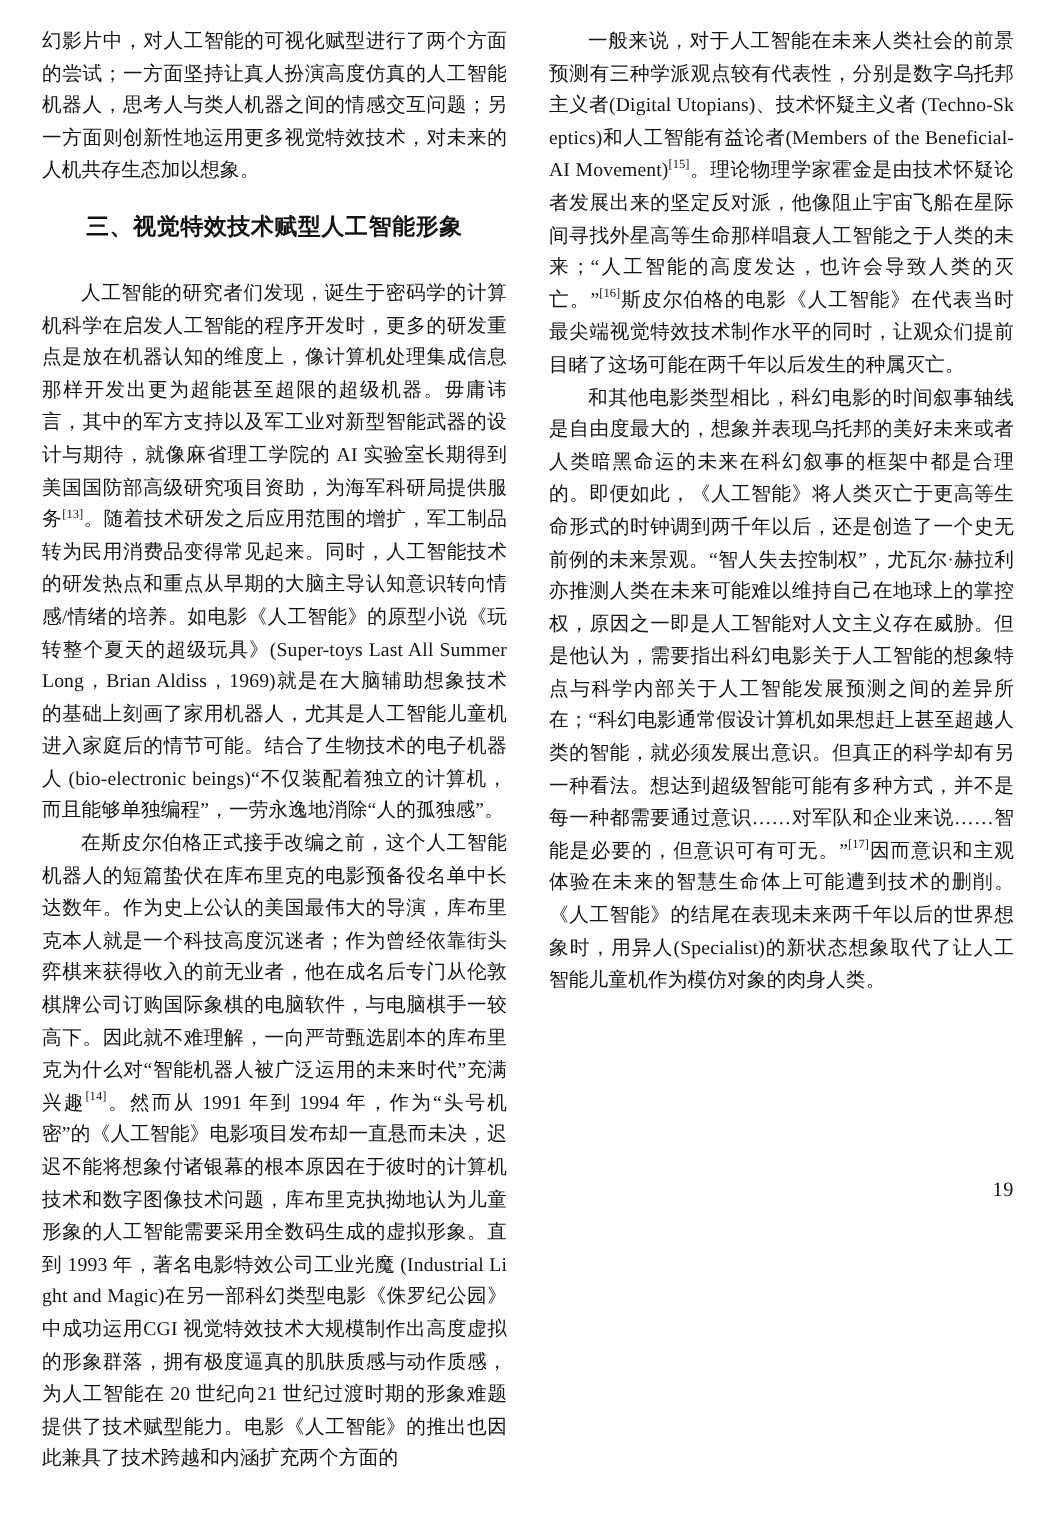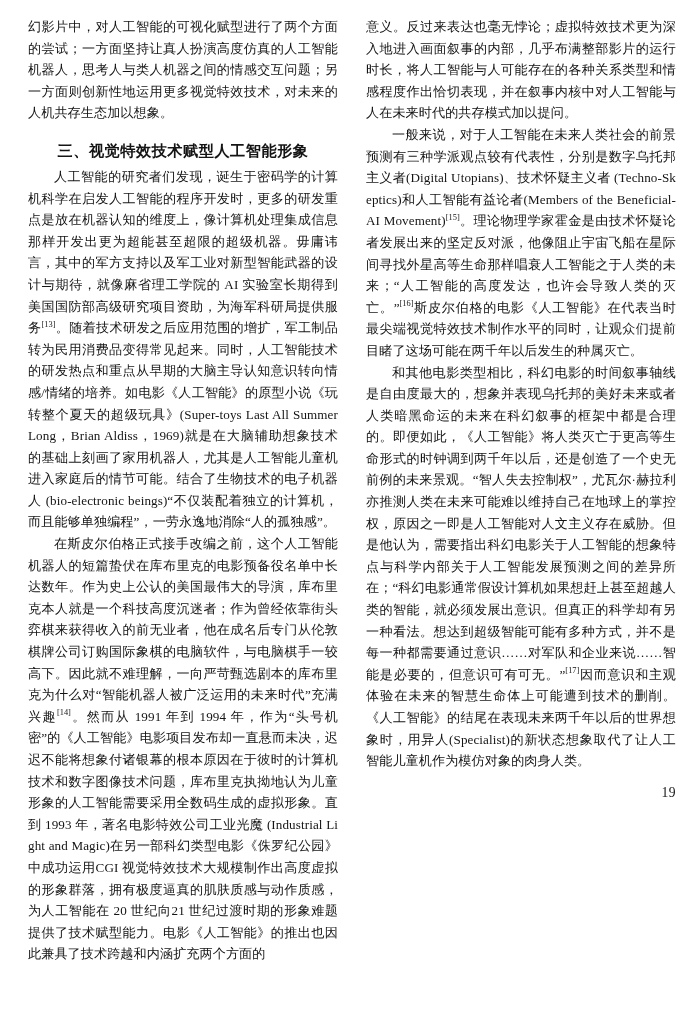--- a/index.html
+++ b/index.html
@@ -44,21 +44,21 @@
     text-align: justify;
     text-justify: inter-ideograph;
     letter-spacing: 0.1px;
     text-indent: 0;
     word-break: break-all;
   }
   p.indent {
     text-indent: 26px;
   }
   h2.section-heading {
-    margin: 16px 0 4px 0;
+    margin: 16px 0 22px 0;
     font-size: 15.2px;
     line-height: 22px;
     text-align: center;
     font-weight: bold;
     font-family: "DejaVu Sans", "Liberation Sans", sans-serif;
     letter-spacing: 0.5px;
   }
   sup.cite {
     font-size: 8.4px;
     vertical-align: super;
@@ -88,21 +88,20 @@
       <h2 class="section-heading">三、视觉特效技术赋型人工智能形象</h2>
 
       <p class="indent"><span>人工智能的研究者们发现，诞生于密码学的计算机科学在启发人工智能的程序开发时，更多的研发重点是放在机器认知的维度上，像计算机处理集成信息那样开发出更为超能甚至超限的超级机器。毋庸讳言，其中的军方支持以及军工业对新型智能武器的设计与期待，就像麻省理工学院的 AI 实验室长期得到美国国防部高级研究项目资助，为海军科研局提供服务</span><sup class="cite">[13]</sup><span>。随着技术研发之后应用范围的增扩，军工制品转为民用消费品变得常见起来。同时，人工智能技术的研发热点和重点从早期的大脑主导认知意识转向情感/情绪的培养。如电影《人工智能》的原型小说《玩转整个夏天的超级玩具》(Super-toys Last All Summer Long，Brian Aldiss，1969)就是在大脑辅助想象技术的基础上刻画了家用机器人，尤其是人工智能儿童机进入家庭后的情节可能。结合了生物技术的电子机器人 (bio-electronic beings)“不仅装配着独立的计算机，而且能够单独编程”，一劳永逸地消除“人的孤独感”。</span></p>
 
       <p class="indent"><span>在斯皮尔伯格正式接手改编之前，这个人工智能机器人的短篇蛰伏在库布里克的电影预备役名单中长达数年。作为史上公认的美国最伟大的导演，库布里克本人就是一个科技高度沉迷者；作为曾经依靠街头弈棋来获得收入的前无业者，他在成名后专门从伦敦棋牌公司订购国际象棋的电脑软件，与电脑棋手一较高下。因此就不难理解，一向严苛甄选剧本的库布里克为什么对“智能机器人被广泛运用的未来时代”充满兴趣</span><sup class="cite">[14]</sup><span>。然而从 1991 年到 1994 年，作为“头号机密”的《人工智能》电影项目发布却一直悬而未决，迟迟不能将想象付诸银幕的根本原因在于彼时的计算机技术和数字图像技术问题，库布里克执拗地认为儿童形象的人工智能需要采用全数码生成的虚拟形象。直到 1993 年，著名电影特效公司工业光魔 (Industrial Light and Magic)在另一部科幻类型电影《侏罗纪公园》中成功运用CGI 视觉特效技术大规模制作出高度虚拟的形象群落，拥有极度逼真的肌肤质感与动作质感，为人工智能在 20 世纪向21 世纪过渡时期的形象难题提供了技术赋型能力。电影《人工智能》的推出也因此兼具了技术跨越和内涵扩充两个方面的</span></p>
 
     </div>
 
     <div class="col">
 
-      <p>意义。反过来表达也毫无悖论；虚拟特效技术更为深入地进入画面叙事的内部，几乎布满整部影片的运行时长，将人工智能与人可能存在的各种关系类型和情感程度作出恰切表现，并在叙事内核中对人工智能与人在未来时代的共存模式加以提问。</p>
 
       <p class="indent"><span>一般来说，对于人工智能在未来人类社会的前景预测有三种学派观点较有代表性，分别是数字乌托邦主义者(Digital Utopians)、技术怀疑主义者 (Techno-Skeptics)和人工智能有益论者(Members of the Beneficial-AI Movement)</span><sup class="cite">[15]</sup><span>。理论物理学家霍金是由技术怀疑论者发展出来的坚定反对派，他像阻止宇宙飞船在星际间寻找外星高等生命那样唱衰人工智能之于人类的未来；“人工智能的高度发达，也许会导致人类的灭亡。”</span><sup class="cite">[16]</sup><span>斯皮尔伯格的电影《人工智能》在代表当时最尖端视觉特效技术制作水平的同时，让观众们提前目睹了这场可能在两千年以后发生的种属灭亡。</span></p>
 
       <p class="indent"><span>和其他电影类型相比，科幻电影的时间叙事轴线是自由度最大的，想象并表现乌托邦的美好未来或者人类暗黑命运的未来在科幻叙事的框架中都是合理的。即便如此，《人工智能》将人类灭亡于更高等生命形式的时钟调到两千年以后，还是创造了一个史无前例的未来景观。“智人失去控制权”，尤瓦尔·赫拉利亦推测人类在未来可能难以维持自己在地球上的掌控权，原因之一即是人工智能对人文主义存在威胁。但是他认为，需要指出科幻电影关于人工智能的想象特点与科学内部关于人工智能发展预测之间的差异所在；“科幻电影通常假设计算机如果想赶上甚至超越人类的智能，就必须发展出意识。但真正的科学却有另一种看法。想达到超级智能可能有多种方式，并不是每一种都需要通过意识……对军队和企业来说……智能是必要的，但意识可有可无。”</span><sup class="cite">[17]</sup><span>因而意识和主观体验在未来的智慧生命体上可能遭到技术的删削。《人工智能》的结尾在表现未来两千年以后的世界想象时，用异人(Specialist)的新状态想象取代了让人工智能儿童机作为模仿对象的肉身人类。</span></p>
 
 
     </div>
 
   </div>
 

